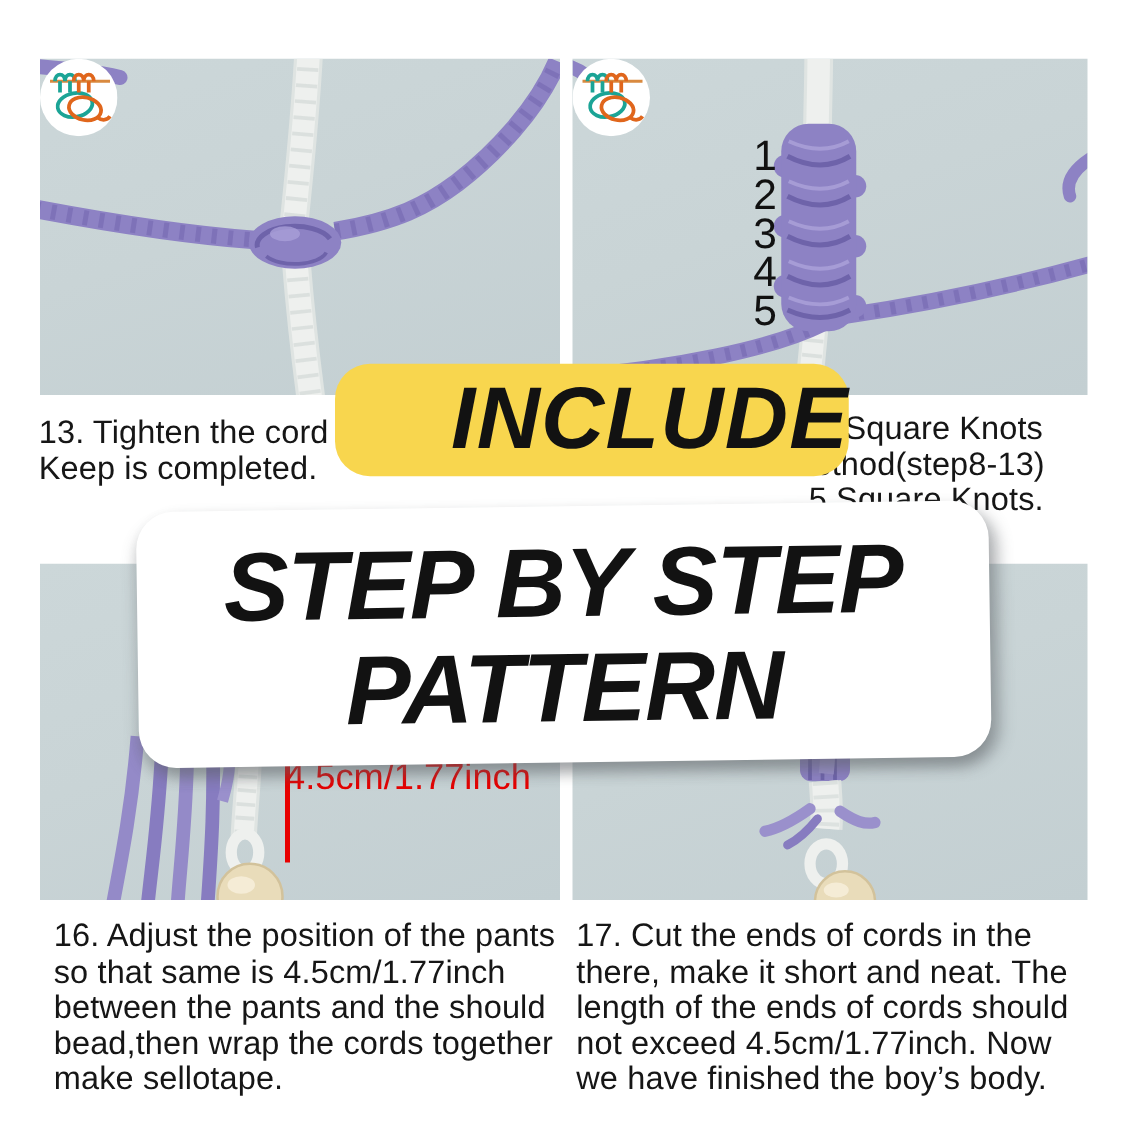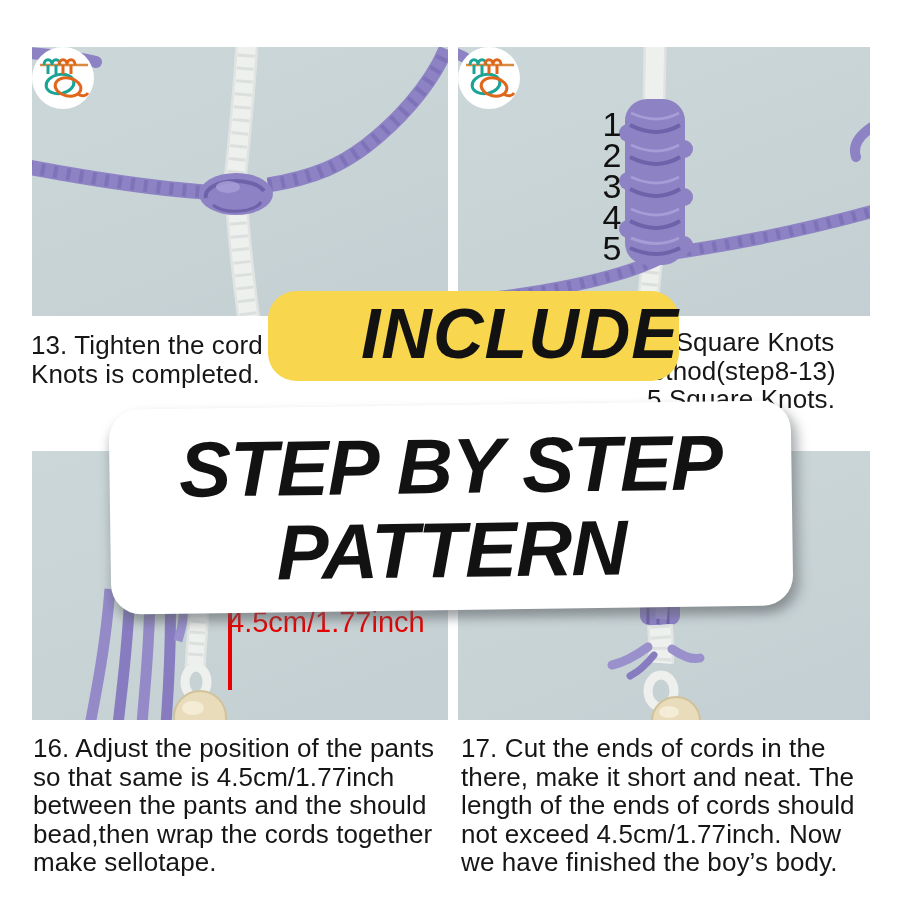--- a/index.html
+++ b/index.html
@@ -19,21 +19,21 @@
   .photo svg{position:absolute;left:0;top:0;}
   .logo{position:absolute;width:62px;height:62px;}
   .logo-tl{left:337px;top:34px;}
   .logo-tr{left:338px;top:37px;}
   
   .caption{position:absolute;color:#161616;font-size:26px;line-height:28.5px;letter-spacing:0.1px;}
   .caption .ln{white-space:nowrap;}
   .cap13{left:31px;top:331px;width:430px;}
   .cap14{left:460px;top:328px;width:420px;}
   .cap14 .ln.indent3{padding-left:187px;}
-  .cap16{left:33px;top:734px;width:430px;}
+  .cap16{left:43px;top:734px;width:430px;}
   .cap17{left:461px;top:734px;width:410px;}
   
   .red-line{position:absolute;left:196px;top:160px;width:4px;height:79px;background:#e80000;}
   .red-label{position:absolute;left:196px;top:156px;color:#e60000;font-size:29px;line-height:30px;white-space:nowrap;}
   
   .badge-include{
     position:absolute;left:268px;top:291px;width:411px;height:90px;border-radius:28px;
     background:#f8d64e;display:flex;align-items:center;justify-content:flex-end;z-index:5;
   }
   .badge-include span{
@@ -206,21 +206,21 @@
 
       <g>
         <circle cx="218" cy="270" r="24" fill="#e9dcba" stroke="#d2c29b" stroke-width="2"></circle>
         <ellipse cx="211" cy="261" rx="10" ry="6" fill="#f5ecd6"></ellipse>
       </g>
     </svg>
   </div>
 
   <div class="caption cap13">
     <div class="ln">13. Tighten the cord and the Square</div>
-    <div class="ln">Knots is completed.</div>
+    <div class="ln">Keep is completed.</div>
   </div>
 
   <div class="caption cap14">
     <div class="ln">14. Keep weaving Square Knots</div>
     <div class="ln">with the same method(step8-13)</div>
     <div class="ln indent3">5 Square Knots.</div>
   </div>
 
   <div class="caption cap16">
     <div class="ln">16. Adjust the position of the pants</div>

